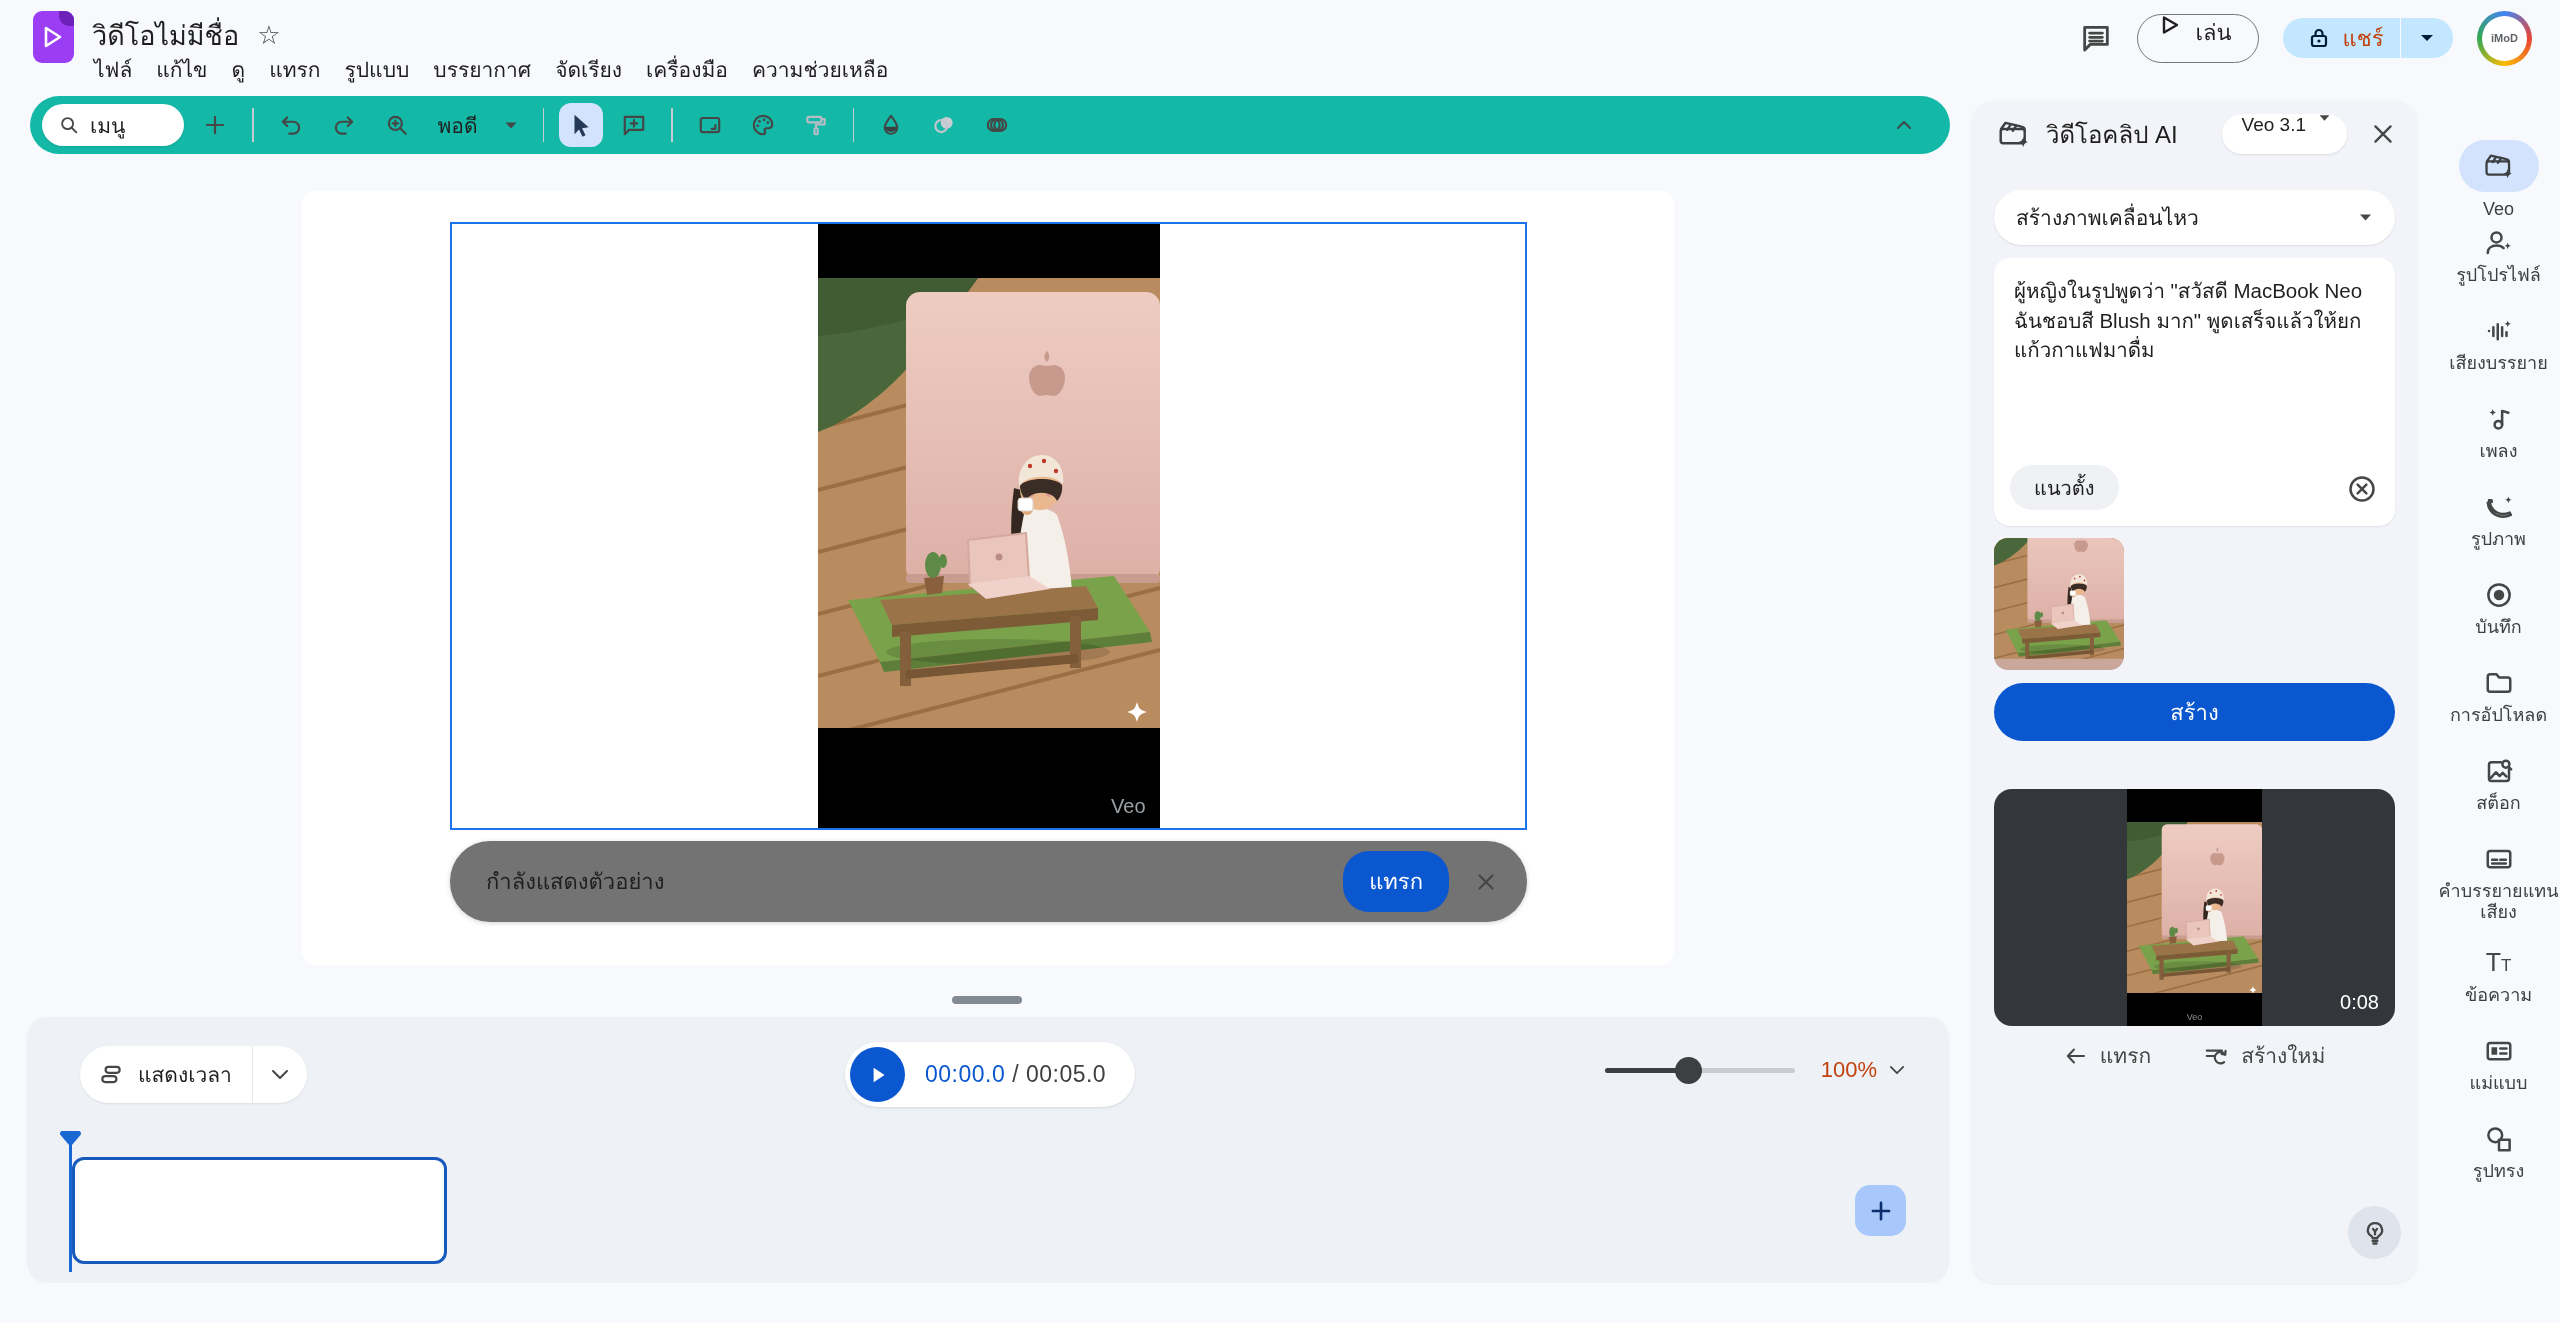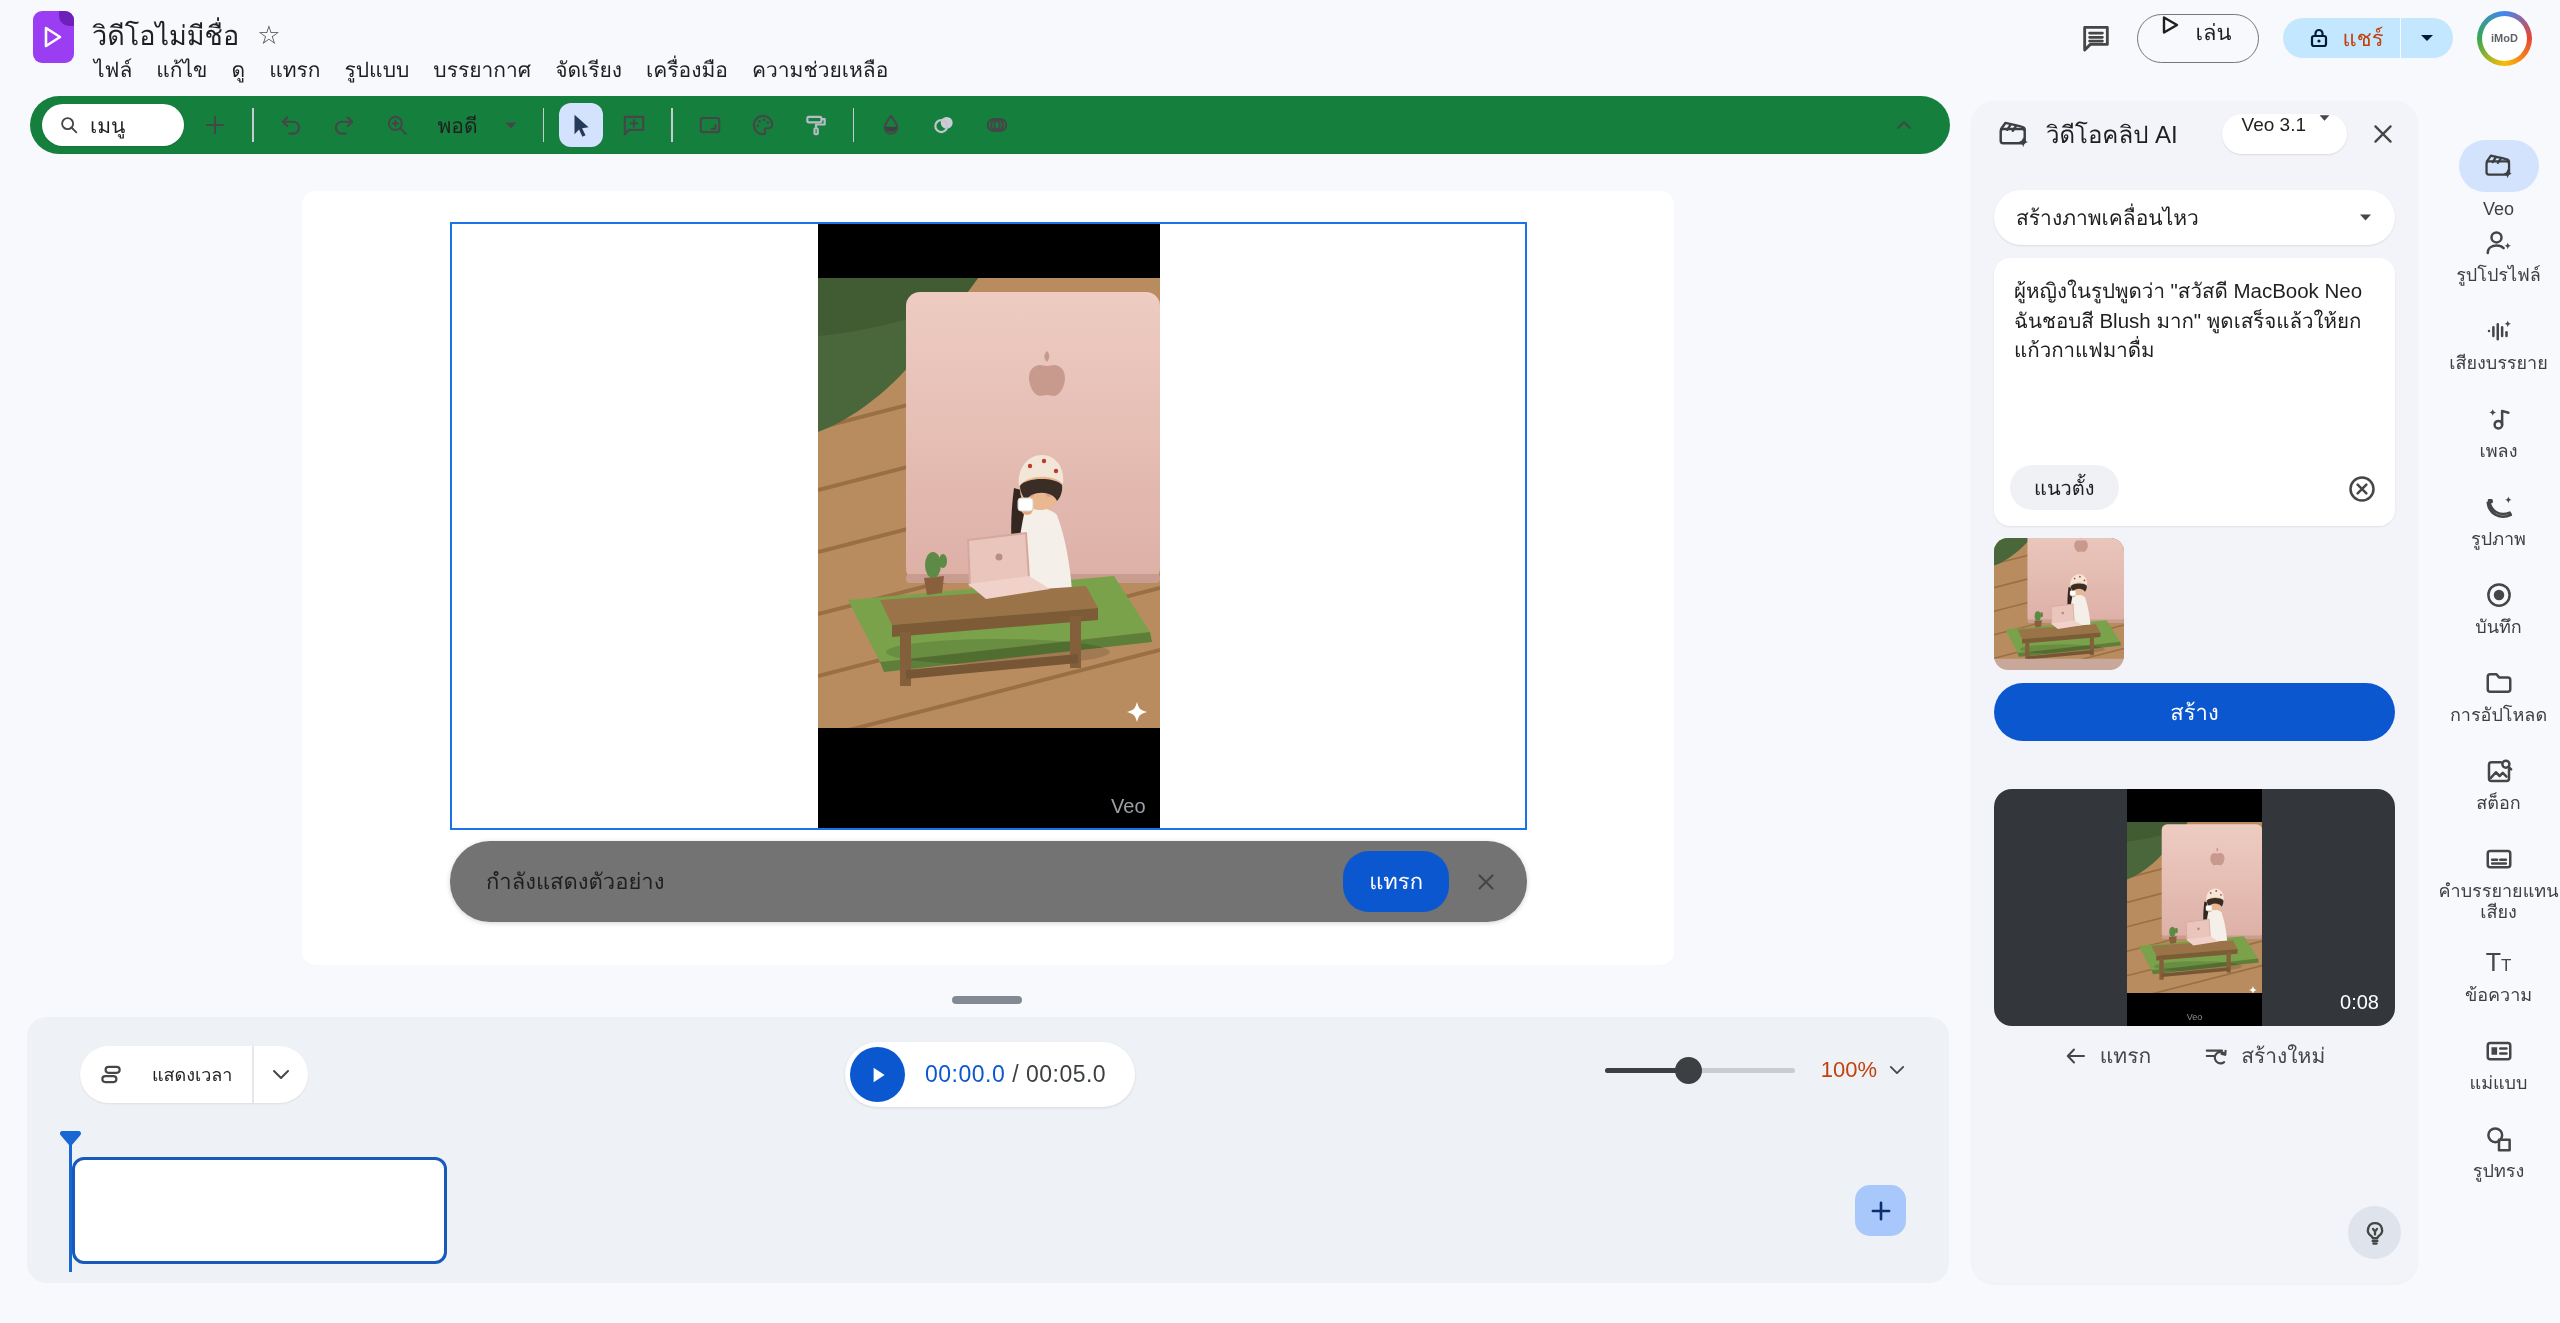--- a/index.html
+++ b/index.html
@@ -22,21 +22,21 @@
   .hdr-right { position:absolute; right:28px; top:8px; height:60px; display:flex; align-items:center; gap:24px; }
   .btn-play { display:flex; gap:16px; height:49px; padding:0 26px 0 22px; border:1.5px solid #747775; border-radius:25px; background:#f8f9fd; font-size:22px; font-weight:500; color:#1f1f1f; }
   .btn-share { display:flex; align-items:center; height:40px; background:#c2e7ff; border-radius:25px; color:#c2410c; }
   .share-main { display:flex; align-items:center; gap:12px; padding:0 16px 0 24px; font-size:22px; font-weight:500; }
   .share-sep { width:1.5px; height:49px; background:#f8f9fd; }
   .share-caret { padding:0 18px; font-size:15px; }
   .avatar { width:55px; height:55px; border-radius:50%; background:conic-gradient(#4285f4,#ea4335,#fbbc05,#34a853,#4285f4); display:flex; align-items:center; justify-content:center; }
   .avatar-in { width:45px; height:45px; border-radius:50%; background:#fff; display:flex; align-items:center; justify-content:center; font-size:11px; color:#5f6368; font-weight:700; }
 
   
-  .toolbar { position:absolute; left:30px; top:96px; width:1920px; height:58px; background:#15803d; border-radius:29px; display:flex; align-items:center; padding:0 24px 0 12px; gap:9px; }
+  .toolbar { position:absolute; left:30px; top:96px; width:1920px; height:58px; background:#14b8a6; border-radius:29px; display:flex; align-items:center; padding:0 24px 0 12px; gap:9px; }
   .tb-search { display:flex; align-items:center; gap:10px; width:142px; height:42px; background:#fff; border-radius:21px; padding:0 16px; box-shadow:0 1px 2px rgba(0,0,0,.1); }
   .tb-search span { font-size:21px; color:#1f1f1f; }
   .tb-btn { width:44px; height:44px; border-radius:10px; display:flex; align-items:center; justify-content:center; }
   .tb-btn.sel { background:#d3e3fd; border-radius:12px; }
   .tb-sep { width:1.5px; height:34px; background:#c6cbd3; margin:0 6px; }
   .tb-fit { display:flex; align-items:center; gap:26px; padding:0 10px; font-size:21px; color:#1f1f1f; }
   .tb-collapse { margin-left:auto; }
 
   
   .canvas-card { position:absolute; left:302px; top:191px; width:1372px; height:774px; background:#fff; border-radius:14px; }
@@ -46,21 +46,21 @@
   .vwm { position:absolute; right:14px; bottom:10px; color:#9aa0a6; font-size:20px; }
   .preview-bar { position:absolute; left:148px; top:650px; width:1077px; height:81px; background:#737373; border-radius:40px; box-shadow:0 1px 5px rgba(0,0,0,.18); display:flex; align-items:center; padding:0 28px 0 36px; }
   .preview-label { font-size:22px; color:#1f1f1f; }
   .btn-insert { margin-left:auto; height:61px; min-width:99px; padding:0 26px; background:#0b57d0; color:#fff; border-radius:26px; font-size:22px; font-weight:500; display:flex; align-items:center; justify-content:center; }
   .preview-x { margin-left:24px; }
   .drag-handle { position:absolute; left:952px; top:996px; width:70px; height:8px; background:#848a93; border-radius:4px; }
 
   
   .timeline { position:absolute; left:27px; top:1017px; width:1922px; height:266px; background:#eef1f5; border-radius:20px; }
   .tl-showtime { position:absolute; left:53px; top:29px; height:57px; background:#fff; border-radius:29px; display:flex; align-items:center; box-shadow:0 1px 2px rgba(0,0,0,.08); }
-  .tl-showtime .lab { display:flex; align-items:center; gap:28px; padding:0 20px 0 18px; font-size:18px; font-weight:500; color:#1f1f1f; }
+  .tl-showtime .lab { display:flex; align-items:center; gap:14px; padding:0 20px 0 18px; font-size:21px; font-weight:500; color:#1f1f1f; }
   .tl-showtime .sep { width:1.5px; height:57px; background:#e4e7ec; }
   .tl-showtime .car { padding:0 18px; }
   .tl-playpill { position:absolute; left:818px; top:25px; width:290px; height:65px; background:#fff; border-radius:33px; display:flex; align-items:center; box-shadow:0 1px 3px rgba(0,0,0,.1); padding-left:5px; gap:20px; }
   .tl-playbtn { width:55px; height:55px; border-radius:50%; background:#0b57d0; display:flex; align-items:center; justify-content:center; }
   .tl-time { font-size:23px; color:#3c4043; letter-spacing:.5px; }
   .tl-time .cur { color:#0b57d0; }
   .tl-zoom { position:absolute; right:44px; top:40px; display:flex; align-items:center; gap:26px; }
   .tl-track { position:relative; width:190px; height:5px; background:#c9cdd2; border-radius:3px; }
   .tl-track .fill { position:absolute; left:0; top:0; height:5px; width:44%; background:#3c4043; border-radius:3px; }
   .tl-knob { position:absolute; left:calc(44% - 13px); top:-11px; width:27px; height:27px; border-radius:50%; background:#3c4043; }

